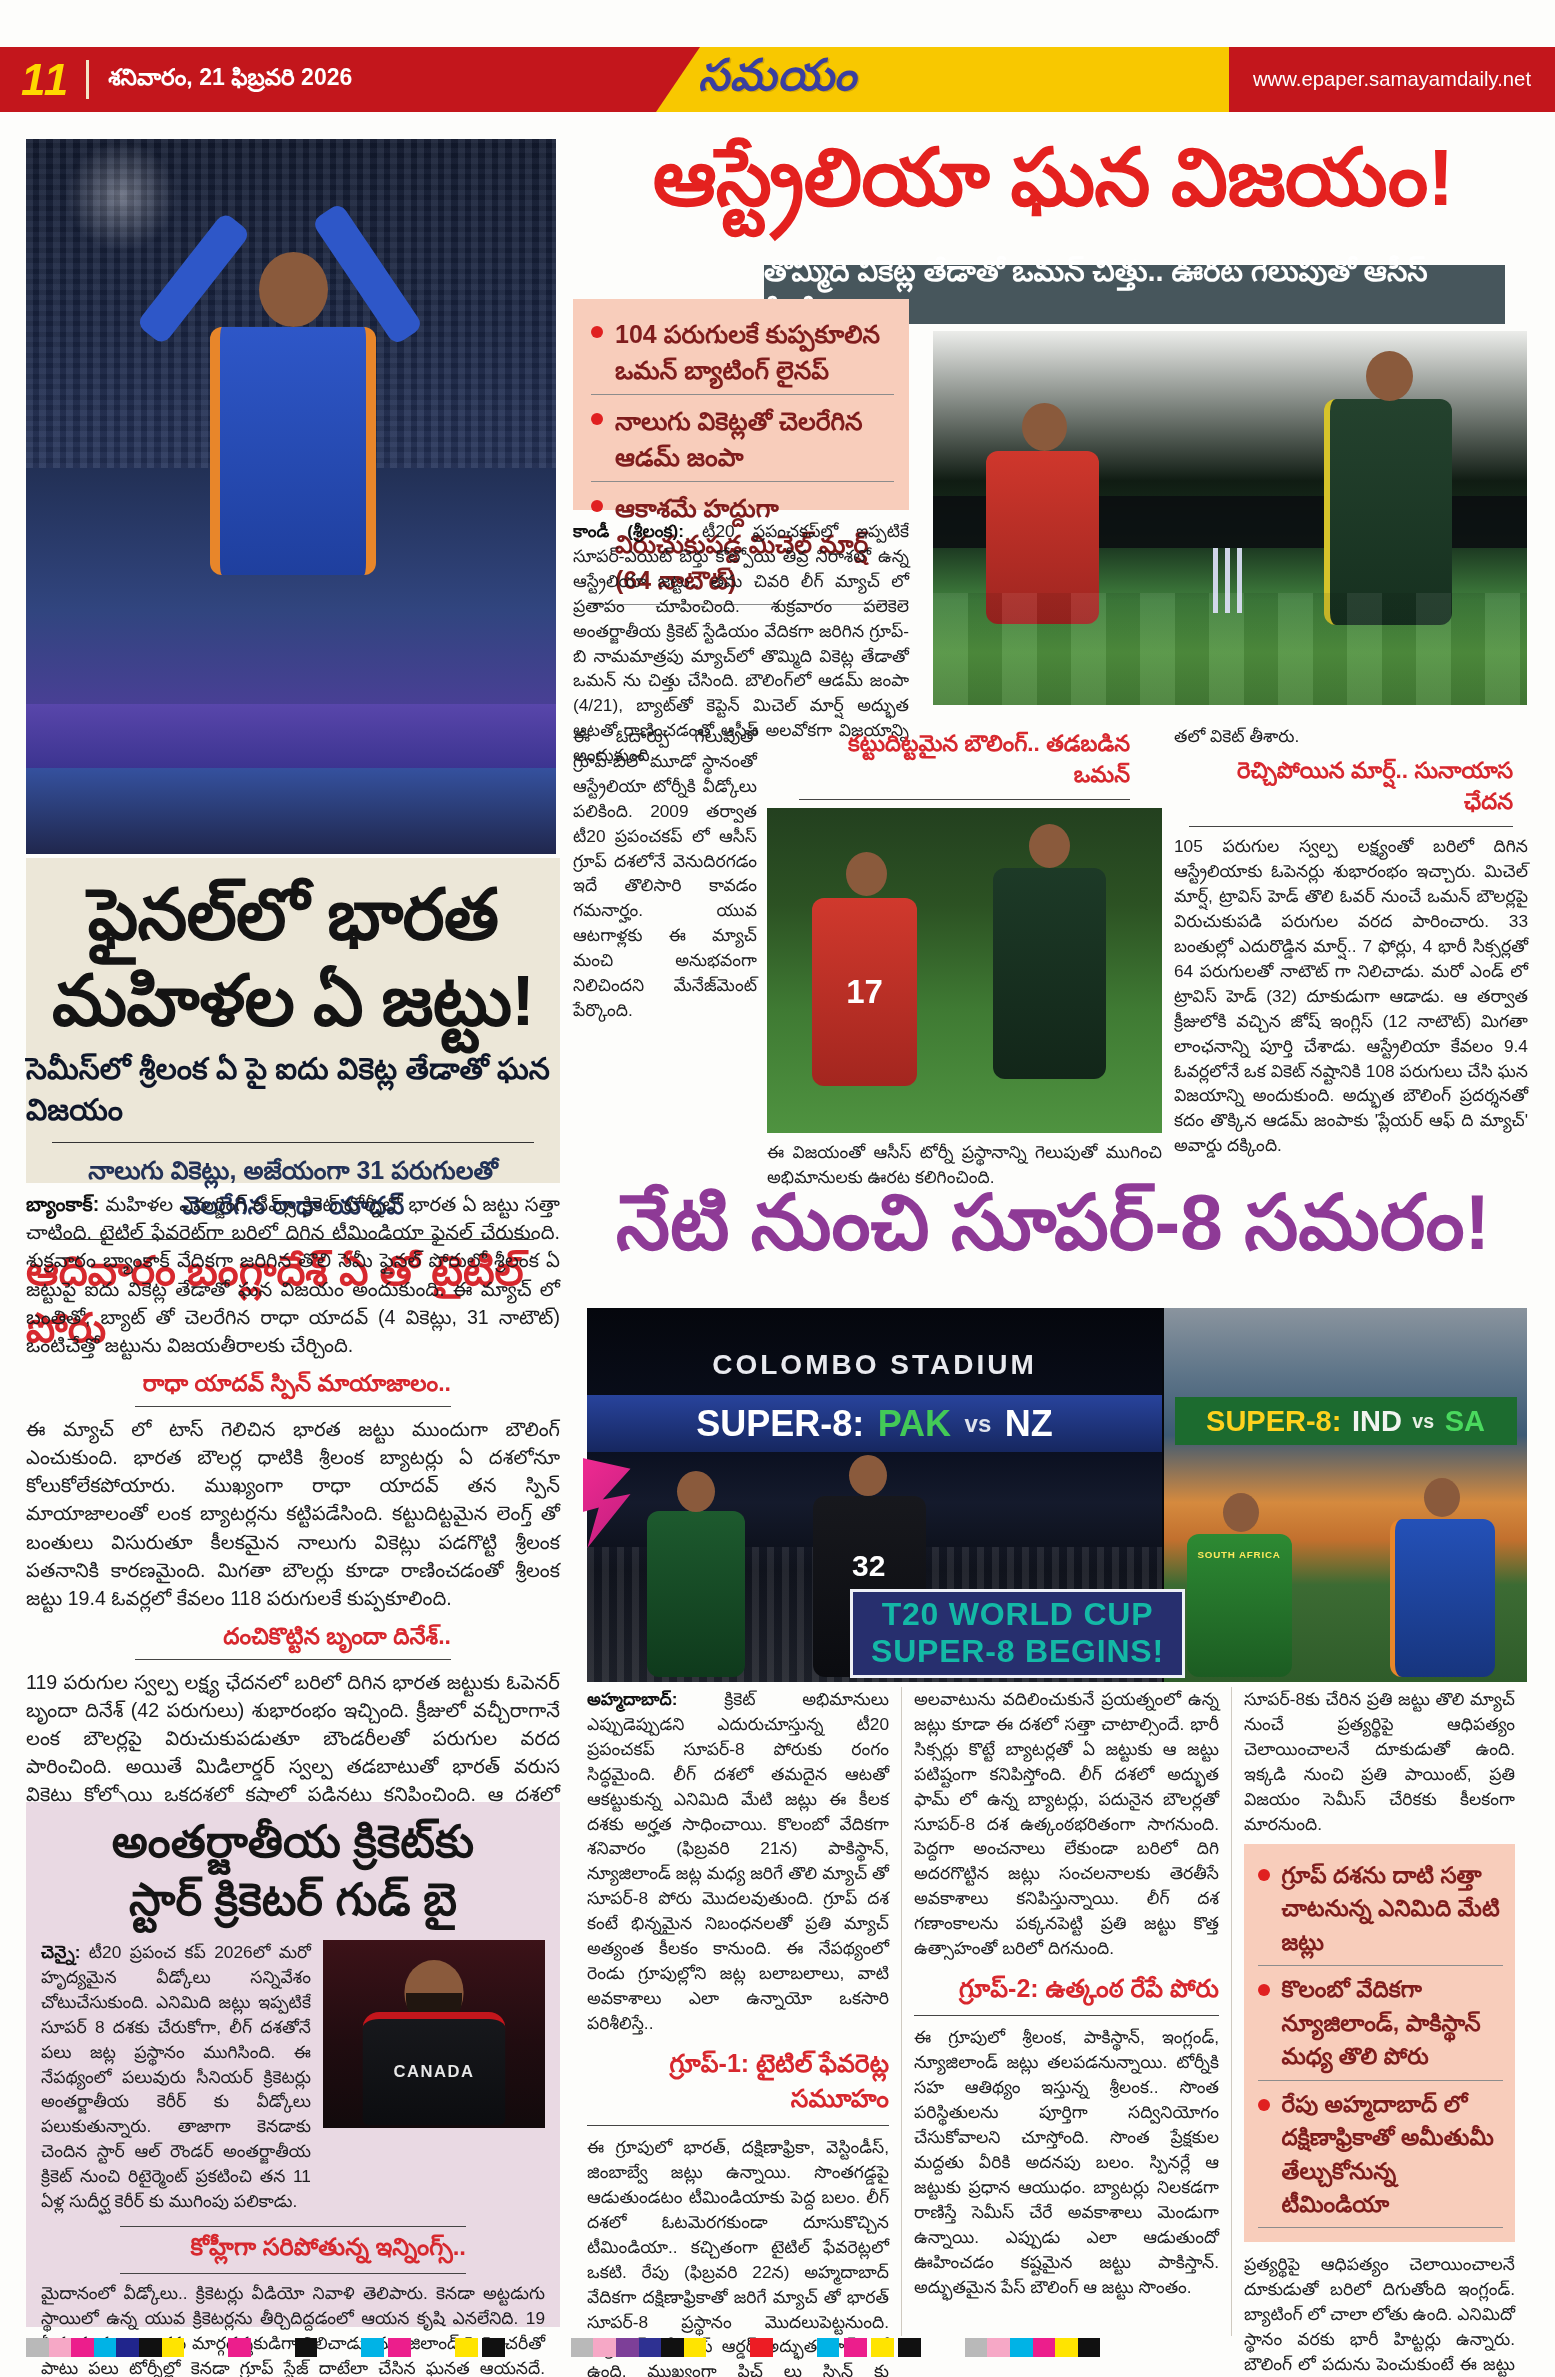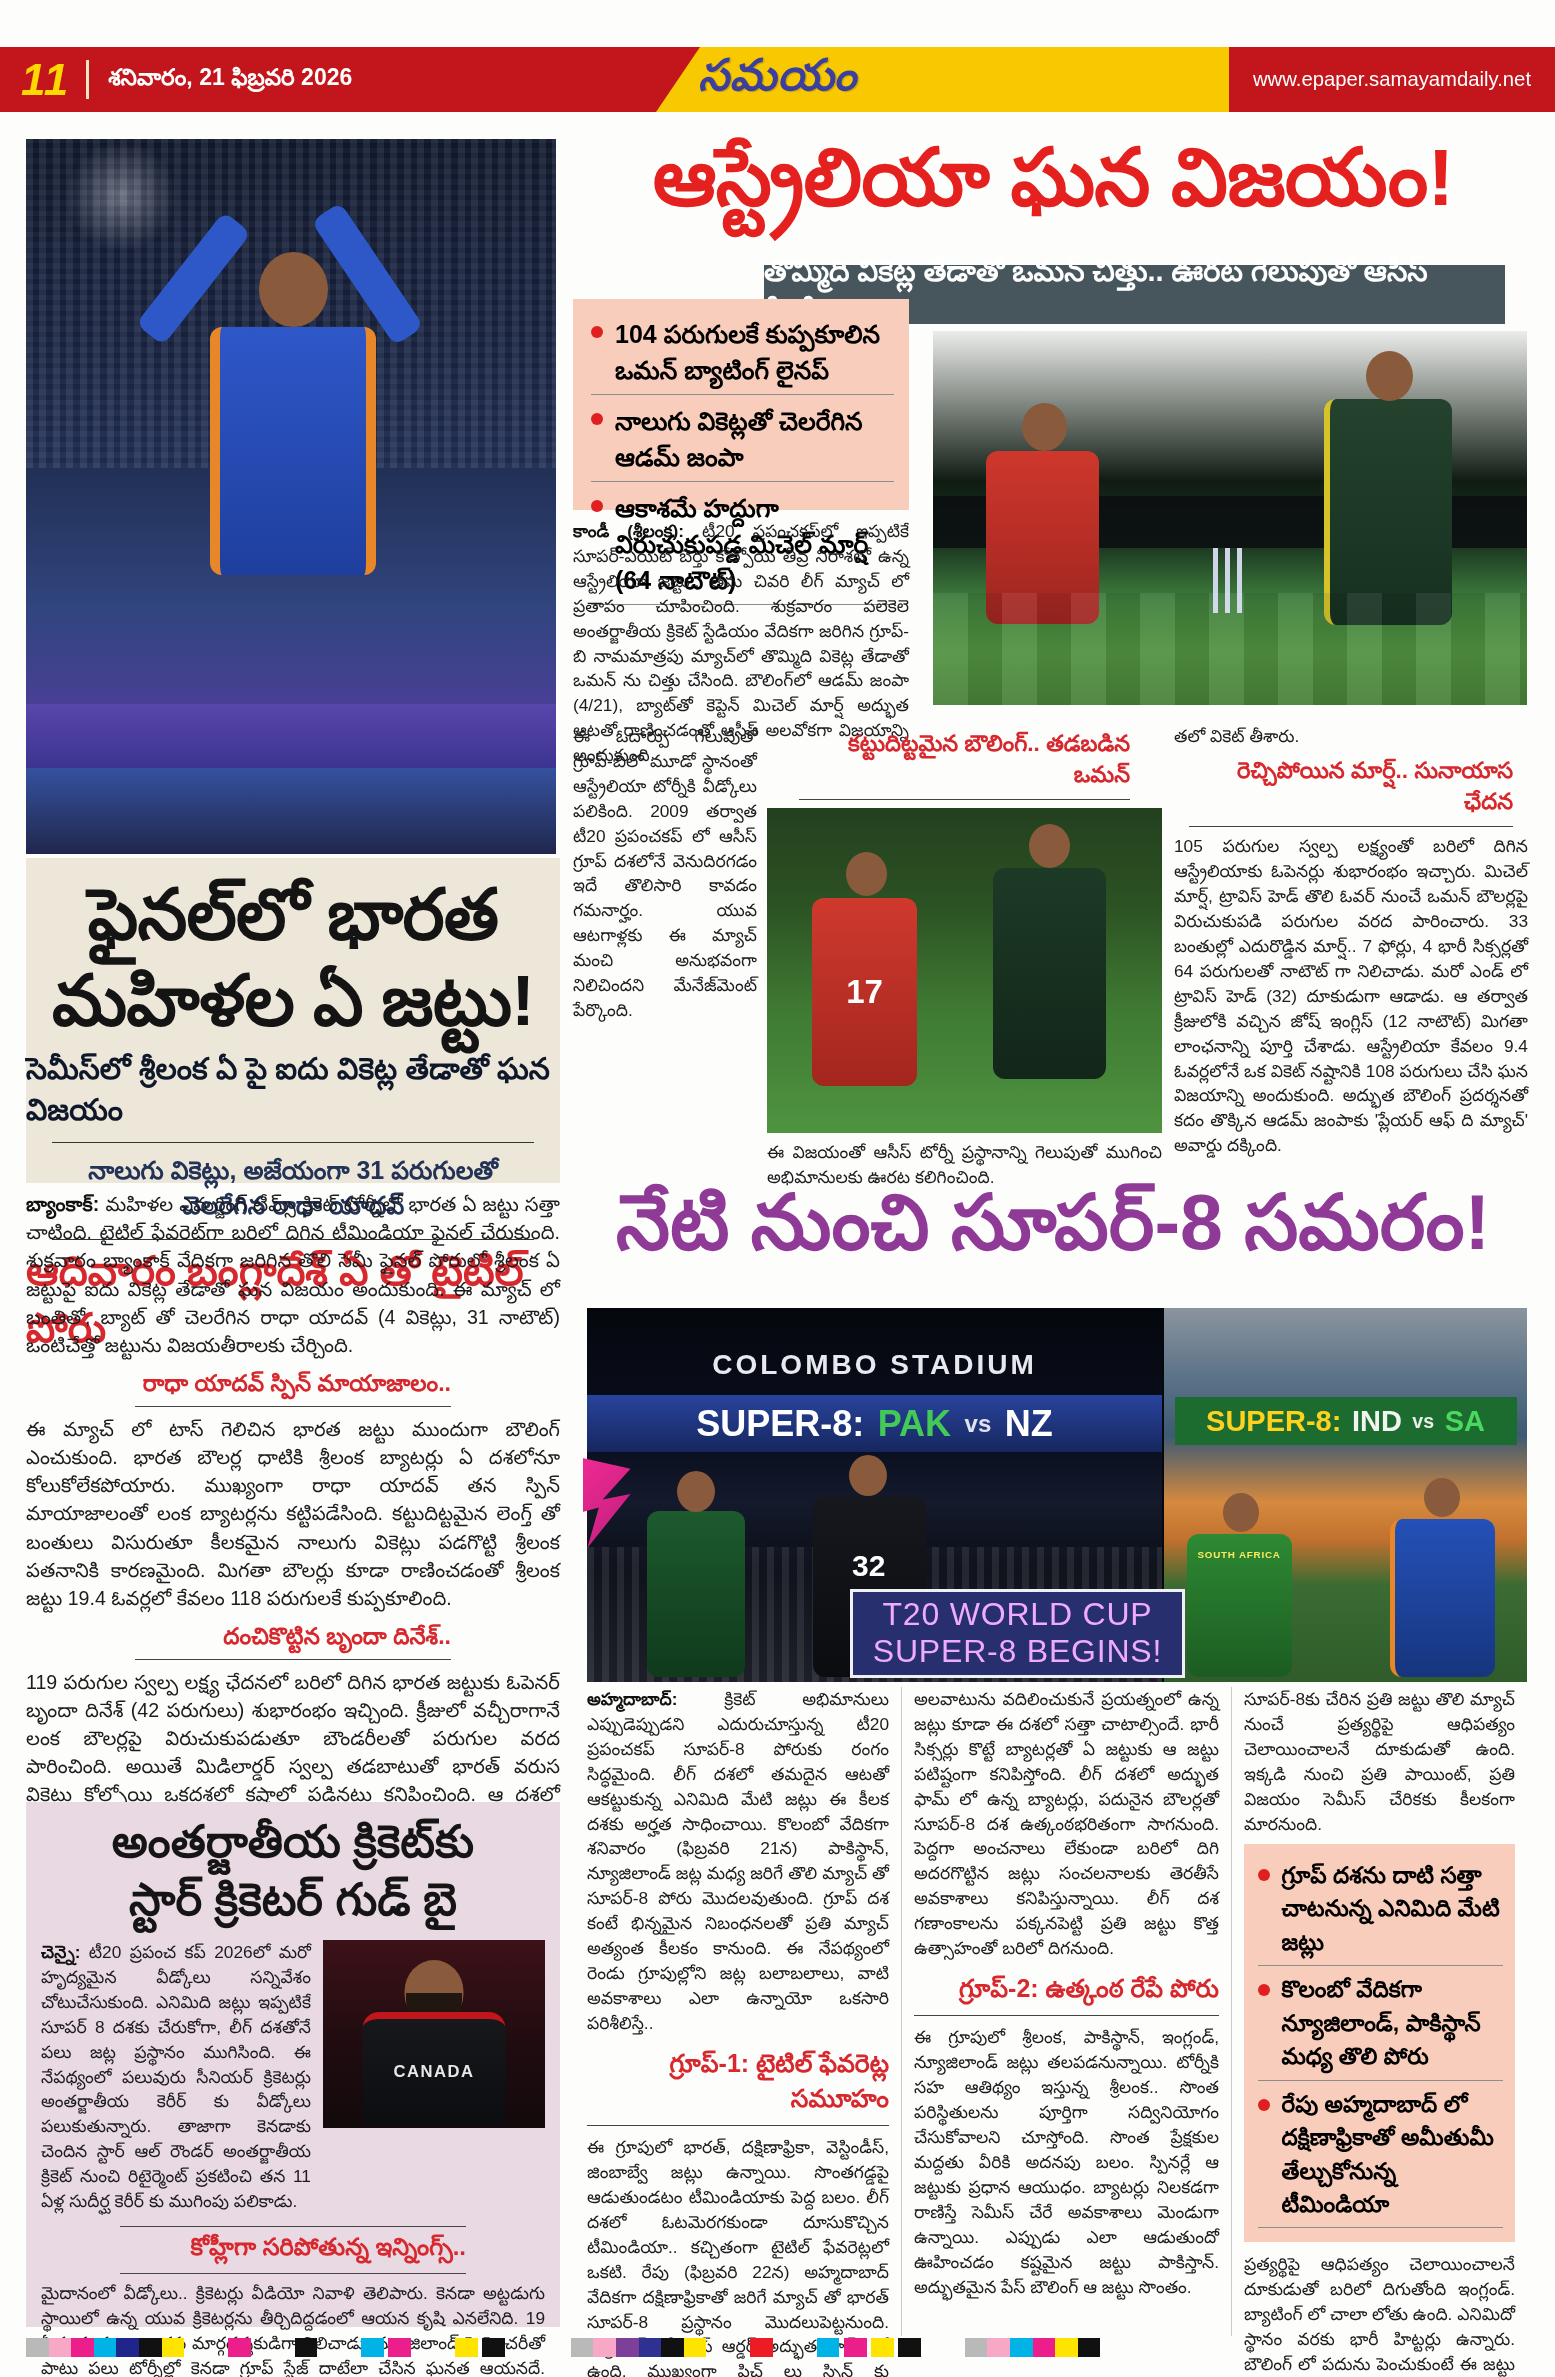--- a/index.html
+++ b/index.html
@@ -77,21 +77,21 @@
     color:#e4211f; font-size:80px; font-weight:bold; letter-spacing:-0.8px; }
   .slatebar { position:absolute; top:265px; left:764px; width:741px; height:59px; background:#47565c;
     display:flex; align-items:center; justify-content:center; }
   .slatebar span { color:#ffffff; font-size:29px; font-weight:bold; }
 
   .hlbox { position:absolute; top:299px; left:573px; width:336px; height:211px;
     background:#f8cdbb; padding:16.6px 15px 7.5px 18px; }
   .hl-item { display:flex; gap:12px; margin-bottom:7.5px; border-bottom:0.8px solid #8c8c8c; padding-bottom:6px; }
   .hl-item:last-child { border-bottom:0.8px solid #8c8c8c; }
   .hl-dot { flex:0 0 12px; width:12px; height:12px; border-radius:50%; background:#e02020; margin-top:10.5px; }
-  .hl-txt { color:#000000; font-size:25px; font-weight:bold; line-height:1.45; }
+  .hl-txt { color:#7f1d1d; font-size:25px; font-weight:bold; line-height:1.45; }
 
   .mphoto { position:absolute; top:331px; left:933px; width:594px; height:374px;
     background:linear-gradient(180deg,#0c120d 0%,#13221713 0,#101c13 40%,#1d3a22 58%,#3f7e3c 72%,#51923f 86%,#467f37 100%); }
   .ledband { position:absolute; left:0; right:0; top:44%; height:14%; background:#0a0d10; opacity:.85; }
   .stumps i { position:absolute; width:5.3px; height:65px; background:#cfd6e8; top:58%; }
   .grass-stripes { position:absolute; left:0; right:0; bottom:0; height:30%;
     background:repeating-linear-gradient(90deg, rgba(255,255,255,.07) 0 35px, rgba(0,0,0,.08) 35px 69px); }
 
   .leadcol { position:absolute; top:519px; left:573px; width:336px; height:200px; }
   .midleft { position:absolute; top:724px; left:573px; width:184px; height:453px; }
@@ -120,21 +120,21 @@
   .col-right { position:absolute; right:0; top:0; width:363px; height:100%;
     background:linear-gradient(180deg,#8a949e 0%,#5d7488 18%,#3d5a74 34%,#d58a3e 52%,#c2702e 62%,#3c6b33 74%,#2f5c2a 100%); }
   .banner-green { position:absolute; top:89px; left:10.5px; right:10.5px; height:48px; background:#1c6b2f;
     display:flex; align-items:center; justify-content:center; gap:10.5px; }
   .banner-green .pre { color:#ffd21e; font-size:29px; font-weight:bold; }
   .banner-green .t1 { color:#f2f4f0; font-size:29px; font-weight:bold; }
   .banner-green .vs { color:#e8efe4; font-size:19.6px; font-weight:bold; }
   .banner-green .t2 { color:#4ad95e; font-size:29px; font-weight:bold; }
   .t20box { position:absolute; left:263px; bottom:4.5px; width:335px; height:89px; background:#272f6e;
     border:3px solid #eef0f6; display:flex; flex-direction:column; align-items:center; justify-content:center; z-index:5; }
-  .t20box div { color:#f0abfc; font-weight:normal; font-size:32px; line-height:1.15; letter-spacing:0.8px; }
+  .t20box div { color:#14b8a6; font-weight:bold; font-size:32px; line-height:1.15; letter-spacing:0.8px; }
   .t20logo { position:absolute; left:-4.5px; top:150px; width:48px; height:90px; z-index:4;
     background:linear-gradient(135deg,#ef2a91 0%,#c01e7e 100%);
     clip-path:polygon(0 0,100% 12%,42% 46%,100% 40%,10% 100%,34% 55%,0 60%); }
   .jersey-num { color:#fff; font-weight:bold; position:absolute; }
 
   .s8cols { position:absolute; top:1687px; left:587px; width:940px; height:649px; display:flex; }
   .s8col { padding:0 12px; }
   .s8col:first-child { padding-left:0; }
   .s8col .redsub { font-size:25px; border-bottom:1.5px solid #444; padding-bottom:6px; margin:13.5px auto 9px; }
   .pinkbox { background:#f8cdbb; padding:15px 12px 6px 13.5px; margin:7.5px 0 10.5px; }

